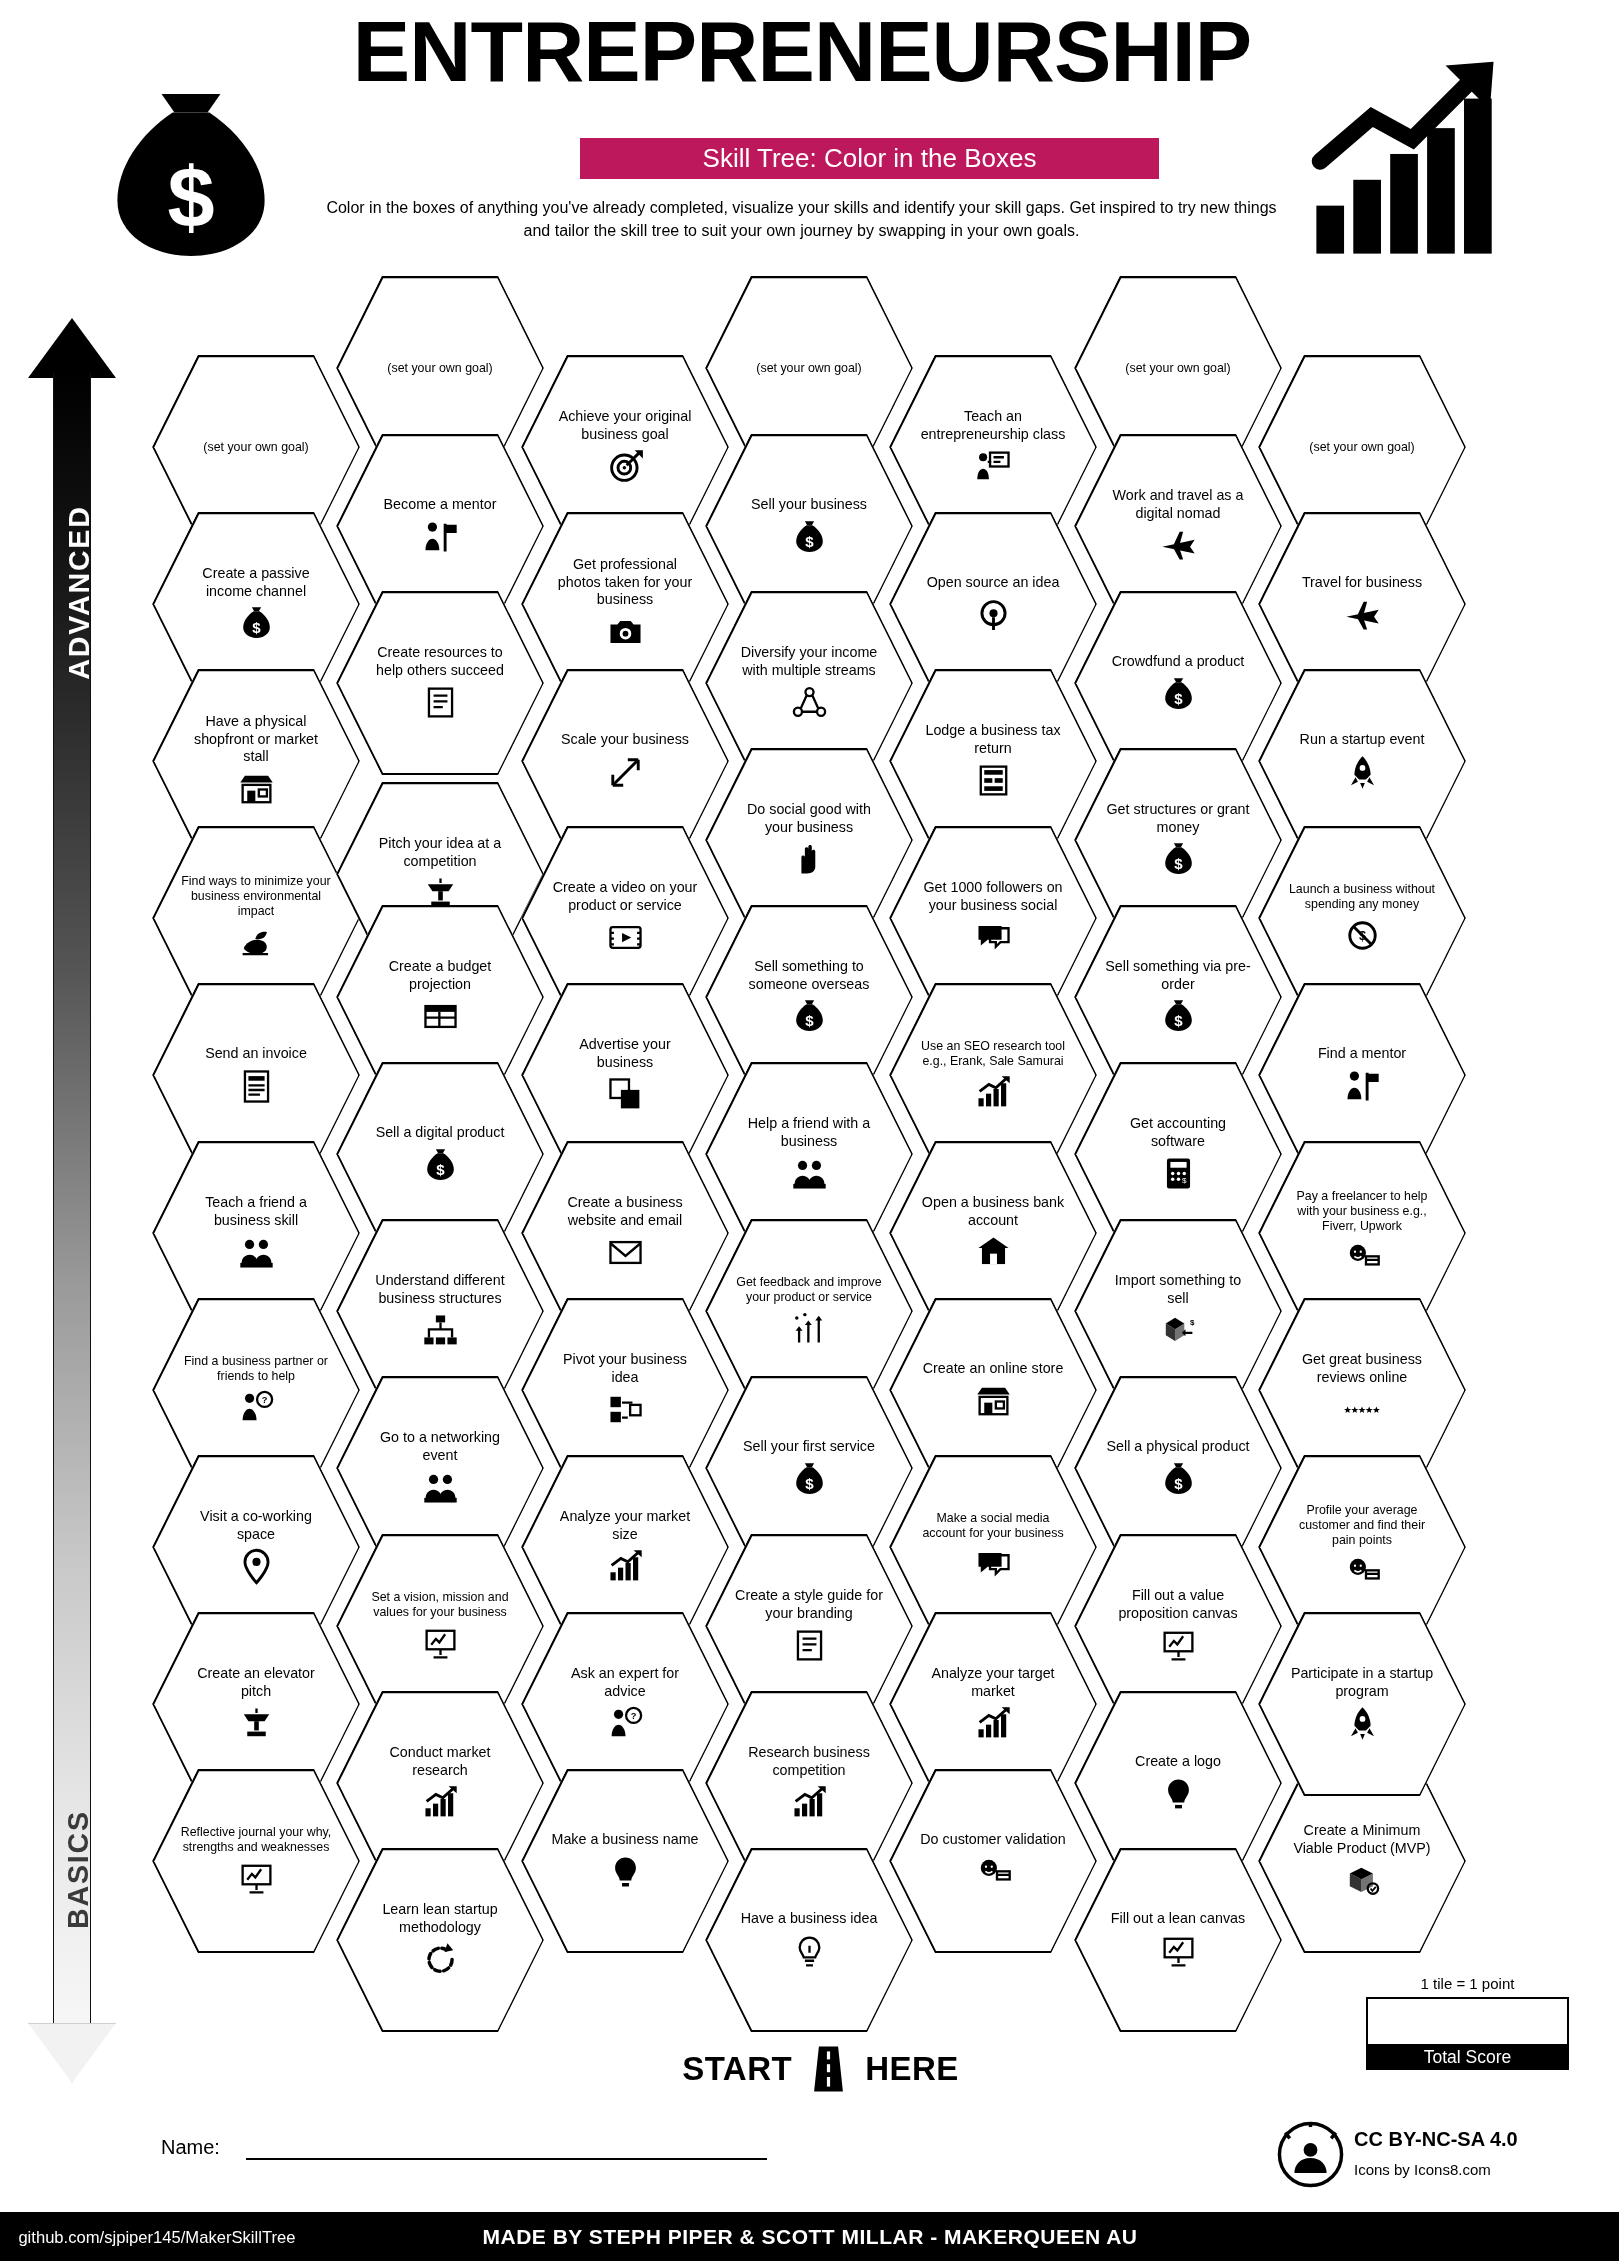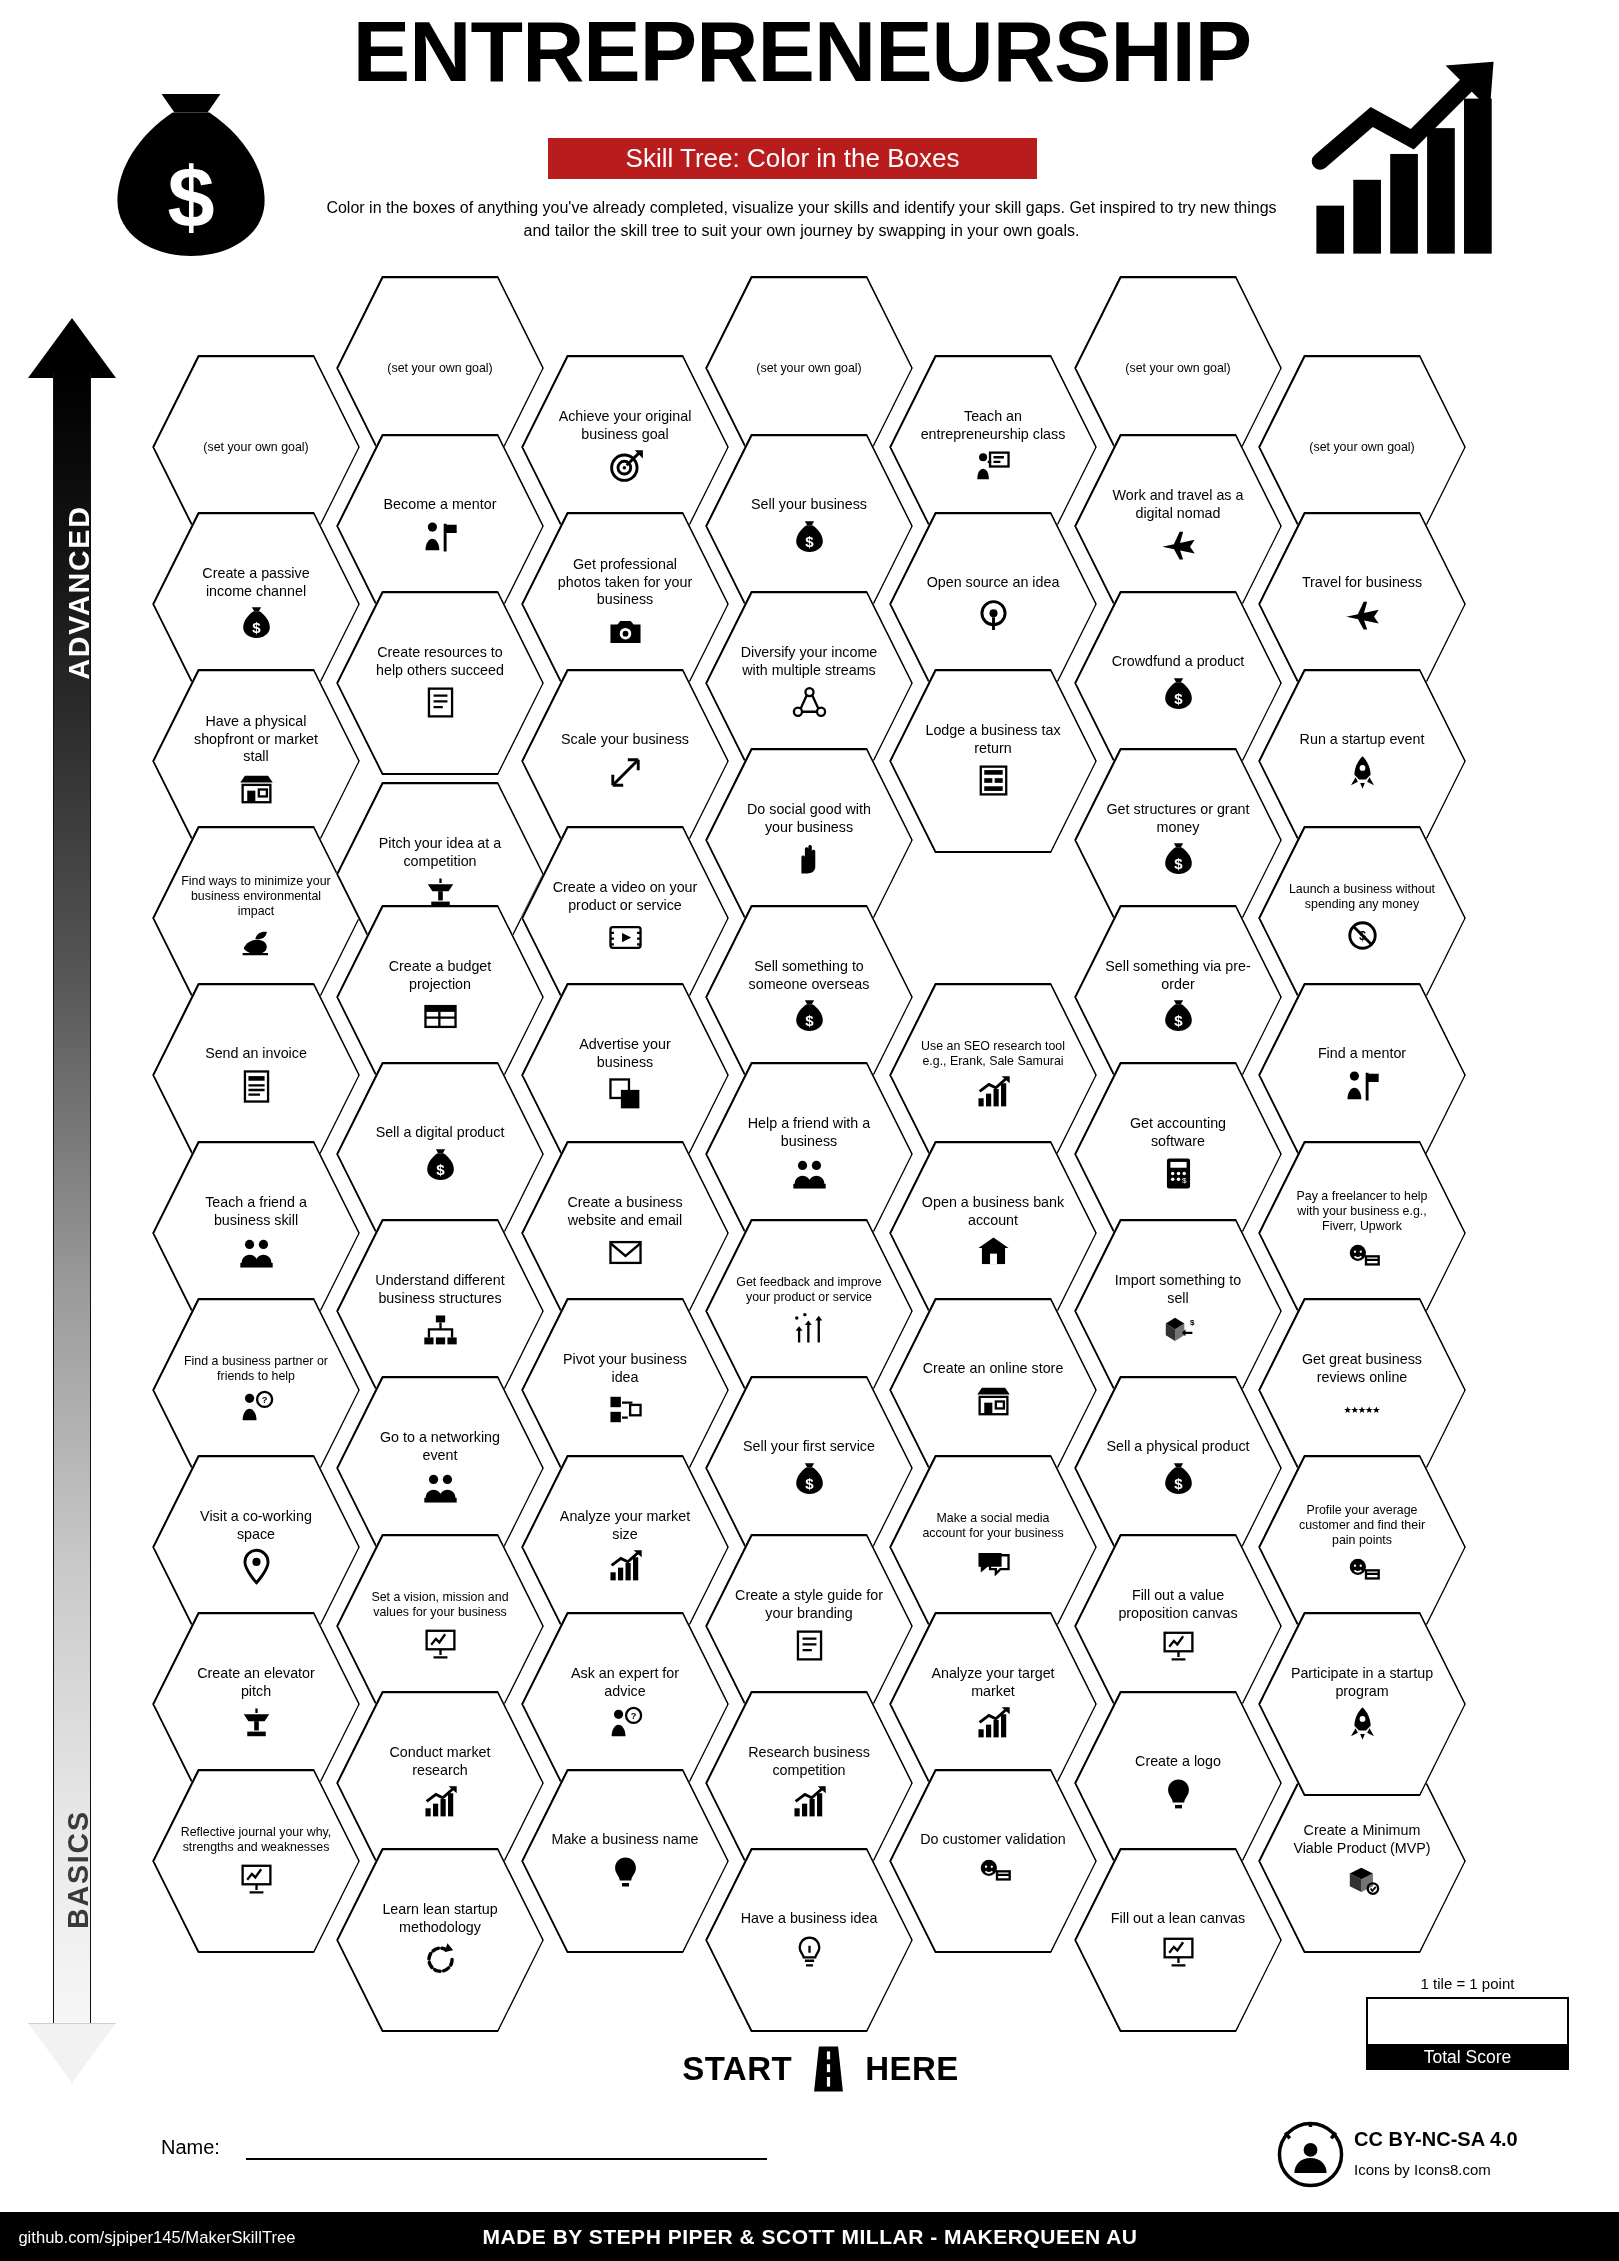--- a/index.html
+++ b/index.html
@@ -15,22 +15,22 @@
 
   
   #header { position:absolute; left:0; top:0; width:1620px; height:276px; }
   #title {
     position:absolute; left:249px; top:4.6px; width:1106px; height:97px;
     font-size: 86px; font-weight:bold; letter-spacing:-0.9px;
     text-align:center; line-height:92px;
     font-family:"Liberation Sans", sans-serif;
   }
   #subtitle {
-    position:absolute; left:548px; top:138px; width:489px; height:41px;
-    background:#b91c1c; color:#fff; text-align:center;
+    position:absolute; left:580px; top:138px; width:579px; height:41px;
+    background:#be185d; color:#fff; text-align:center;
     font-size:26px; line-height:41px; font-weight:normal;
   }
   #intro {
     position:absolute; left:313px; top:196px; width:977px;
     text-align:center; font-size:16px; line-height:23px;
   }
   
   #moneybag { position:absolute; left:99px; top:78px; width:184px; height:194px; }
   
   #growth { position:absolute; left:1309px; top:51px; width:203px; height:217px; }
@@ -812,20 +812,33 @@
           <svg viewBox="0 0 64 64" width="37" height="37" aria-hidden="true">
             <rect x="10" y="8" width="44" height="48" fill="none" stroke="#000" stroke-width="4"></rect>
             <rect x="16" y="14" width="32" height="8" fill="#000"></rect>
             <rect x="16" y="28" width="14" height="8" fill="#000"></rect>
             <rect x="34" y="28" width="14" height="8" fill="#000"></rect>
             <rect x="16" y="42" width="32" height="8" fill="#000"></rect>
           </svg>
         </div>
       </div>
     </div>
+    <div class="hex" style="left: 889px; top: 826px;">
+      <div class="hex-inner"></div>
+      <div class="hex-face"></div>
+      <div class="hex-content">
+        <div class="hex-label">Get 1000 followers on your business social</div>
+        <div class="hex-icon">
+          <svg viewBox="0 0 64 64" width="37" height="37" aria-hidden="true">
+            <path d="M6 12h40v24H22L10 46V36H6z" fill="#000"></path>
+            <path d="M26 16h32v24H44l-8 8v-8h-10z" fill="none" stroke="#000" stroke-width="4"></path>
+          </svg>
+        </div>
+      </div>
+    </div>
     <div class="hex" style="left: 889px; top: 983px;">
       <div class="hex-inner"></div>
       <div class="hex-face"></div>
       <div class="hex-content">
         <div class="hex-label small">Use an SEO research tool e.g., Erank, Sale Samurai</div>
         <div class="hex-icon">
           <svg viewBox="0 0 64 64" width="37" height="37" aria-hidden="true">
             <rect x="6" y="42" width="9" height="14" fill="#000"></rect>
             <rect x="19" y="34" width="9" height="22" fill="#000"></rect>
             <rect x="32" y="26" width="9" height="30" fill="#000"></rect>

